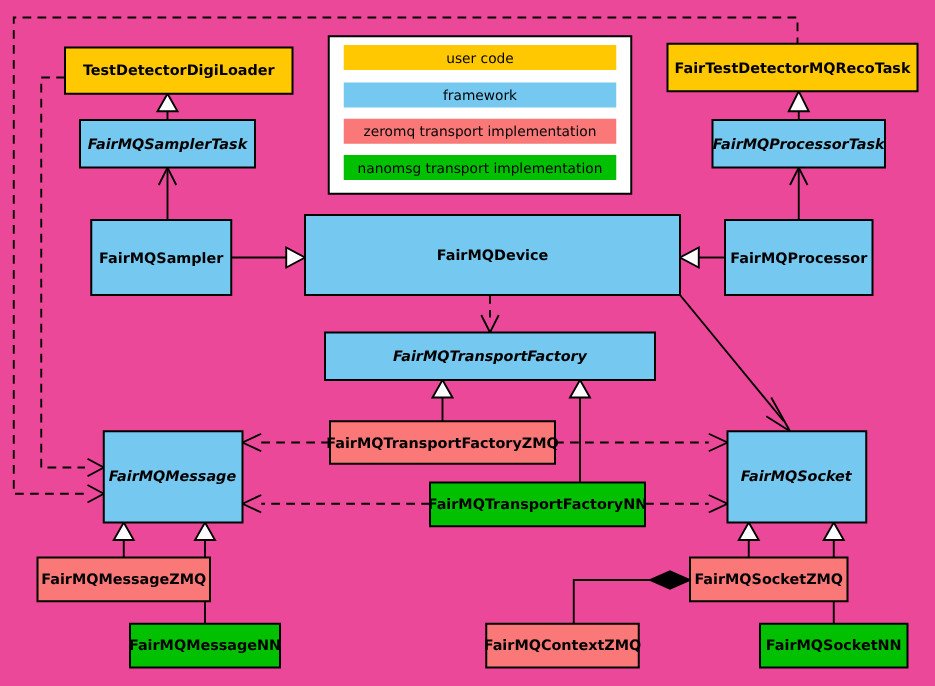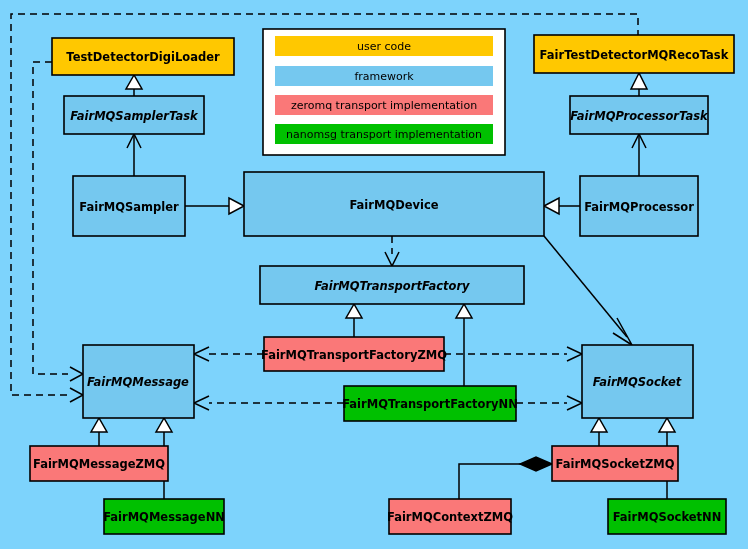--- a/index.html
+++ b/index.html
@@ -1,17 +1,17 @@
 <!DOCTYPE html>
 <html><head>
 <meta charset="utf-8">
 <style>
   html,body{margin:0;padding:0;background:#ffffff;}
   body{font-family:"DejaVu Sans","Liberation Sans",sans-serif;}
-  #stage{position:relative;width:748px;height:549px;background:#7dd3fc;overflow:hidden;}
+  #stage{position:relative;width:748px;height:549px;background:#ec4899;overflow:hidden;}
   svg{position:absolute;left:0;top:0;}
   .box-rect{stroke:#000000;stroke-width:1.6;}
   .box-label{font-family:"DejaVu Sans","Liberation Sans",sans-serif;font-size:11.5px;font-weight:bold;fill:#000000;text-anchor:middle;dominant-baseline:middle;}
   .box-label.abstract{font-style:italic;}
   .legend-frame{fill:#ffffff;stroke:#000000;stroke-width:1.6;}
   .legend-swatch{stroke:none;}
   .legend-text{font-family:"DejaVu Sans","Liberation Sans",sans-serif;font-size:11px;font-weight:normal;fill:#000000;text-anchor:middle;dominant-baseline:middle;}
   .edge{fill:none;stroke:#000000;stroke-width:1.5;}
   .edge.dashed{stroke-dasharray:7 5;}
   .frame-dash{fill:none;stroke:#000000;stroke-width:1.5;stroke-dasharray:7 5;}

